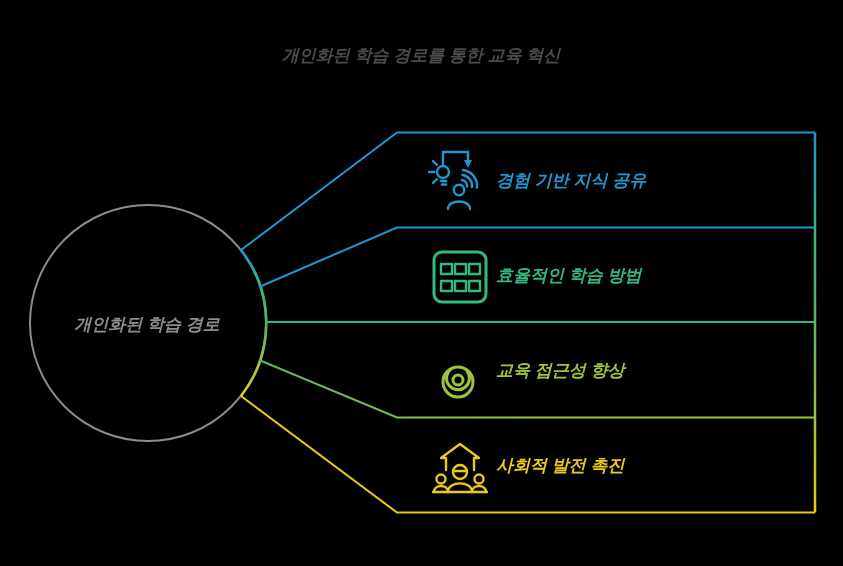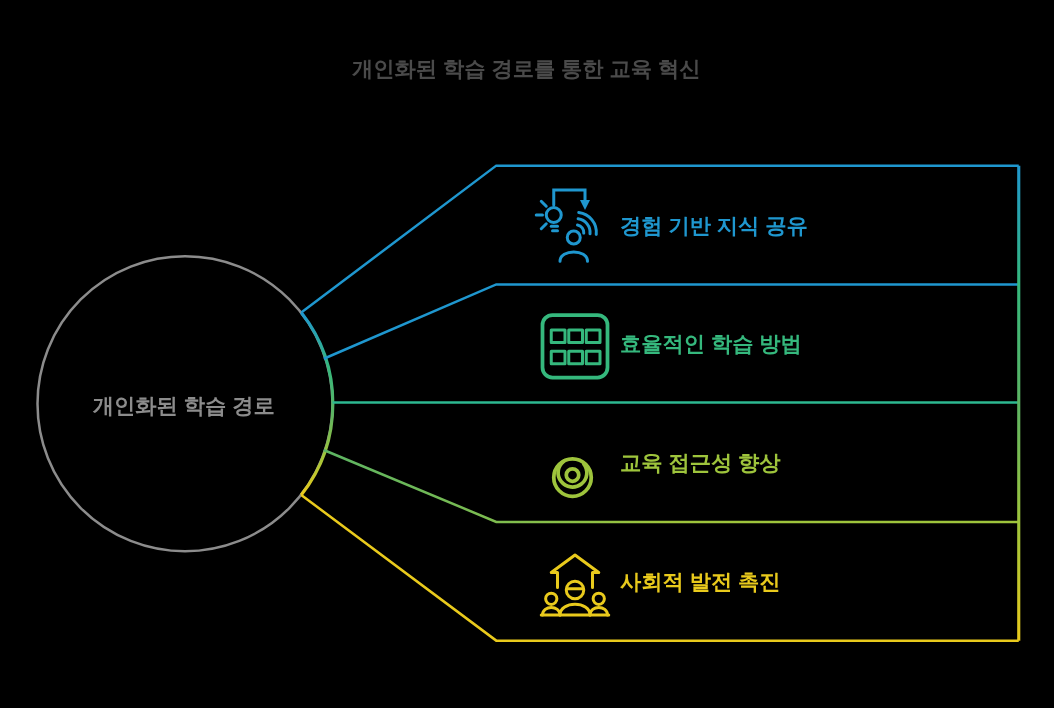--- a/index.html
+++ b/index.html
@@ -2,21 +2,21 @@
 <html><head>
 <meta charset="utf-8">
 <style>
   html, body { margin: 0; padding: 0; }
   body {
     width: 843px; height: 566px;
     background: #000000;
     font-family: "Liberation Sans", sans-serif;
     overflow: hidden;
   }
-  .stage { position: relative; width: 843px; height: 566px; }
+  .stage { position: relative; width: 843px; height: 566px; font-style: italic; }
   svg { display: block; }
   svg text {
     font-family: "Liberation Sans", "DejaVu Sans", sans-serif;
     font-weight: bold;
   }
   .diagram-title-text { font-size: 17px; }
   .circle-label-text { font-size: 17px; }
   .branch-label-text { font-size: 17px; }
 </style>
 </head>

